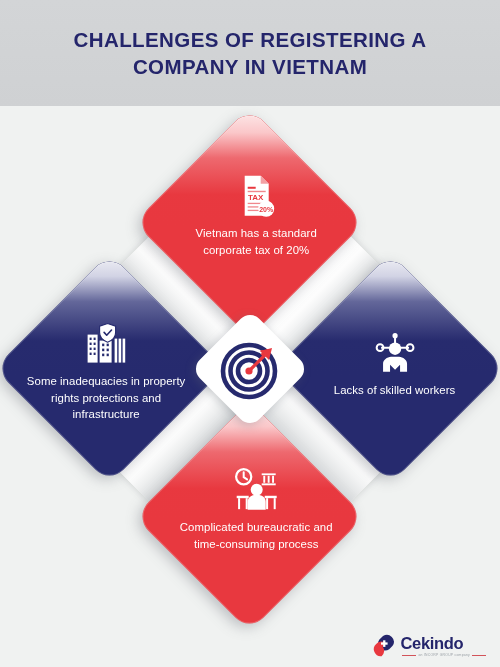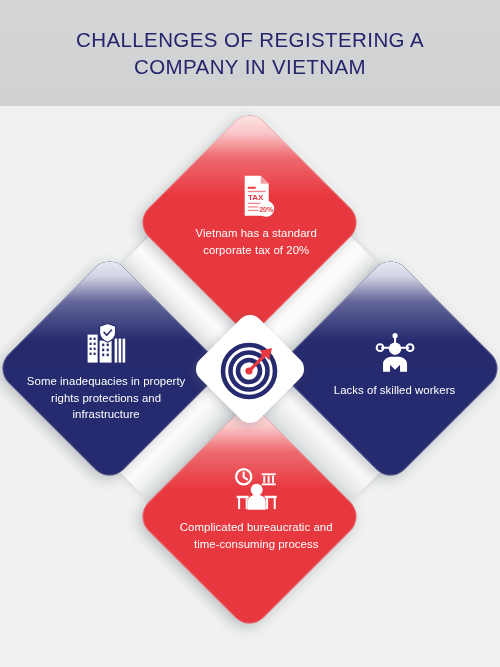--- a/index.html
+++ b/index.html
@@ -23,21 +23,21 @@
     height: 106px;
     background: linear-gradient(180deg, #d3d5d7 0%, #cfd1d3 100%);
     box-sizing: border-box;
     display: flex;
     align-items: center;
     justify-content: center;
   }
   .header-title {
     color: #24256b;
     font-size: 20.5px;
-    font-weight: normal;
+    font-weight: bold;
     letter-spacing: 0.4px;
     line-height: 1.32;
     text-align: center;
     width: 440px;
     text-transform: uppercase;
   }
 
   
   .stage {
     position: absolute;
@@ -323,14 +323,28 @@
         <circle cx="30" cy="33" r="18.5" fill="none" stroke="#262a6e" stroke-width="4.6"></circle>
         <circle cx="30" cy="33" r="11" fill="none" stroke="#262a6e" stroke-width="4.6"></circle>
         <circle cx="30" cy="33" r="3.6" fill="#e8383f"></circle>
         <line x1="30" y1="33" x2="50" y2="13" stroke="#e8383f" stroke-width="3.2" stroke-linecap="round"></line>
         <path d="M52 11 l-11 1.4 l2.2 2.2 l-1.6 1.6 l2.2 2.2 l1.6 -1.6 l2.2 2.2 z" fill="#e8383f"></path>
         <path d="M53 10 l-3 12 l-9 -9 z" fill="#e8383f"></path>
       </svg>
     </div>
   </div>
 
+  <div class="logo-wrap">
+    <svg width="26" height="26" viewBox="0 0 26 26">
+      <path d="M12 3 a7 7 0 0 1 9.6 9.8 l-3.4 3.4 a7 7 0 0 1 -9.8 -9.8 z" fill="#24256b"></path>
+      <path d="M5.2 11 a7 7 0 0 1 9.8 -1 l-3.4 3.4 a7 7 0 0 1 -1 9.8 a7 7 0 0 1 -5.4 -12.2 z" fill="#e8383f"></path>
+      <rect x="10" y="9.4" width="6.6" height="2.3" fill="#ffffff"></rect>
+      <rect x="12.1" y="7.3" width="2.3" height="6.6" fill="#ffffff"></rect>
+    </svg>
+    <div class="logo-text-block">
+      <div class="logo-word">Cekindo</div>
+      <div class="logo-tag">
+        <span class="logo-tag-rule"></span><span>an INCORP GROUP company</span><span class="logo-tag-rule"></span>
+      </div>
+    </div>
+  </div>
 
 </div>
 
 </body></html>

